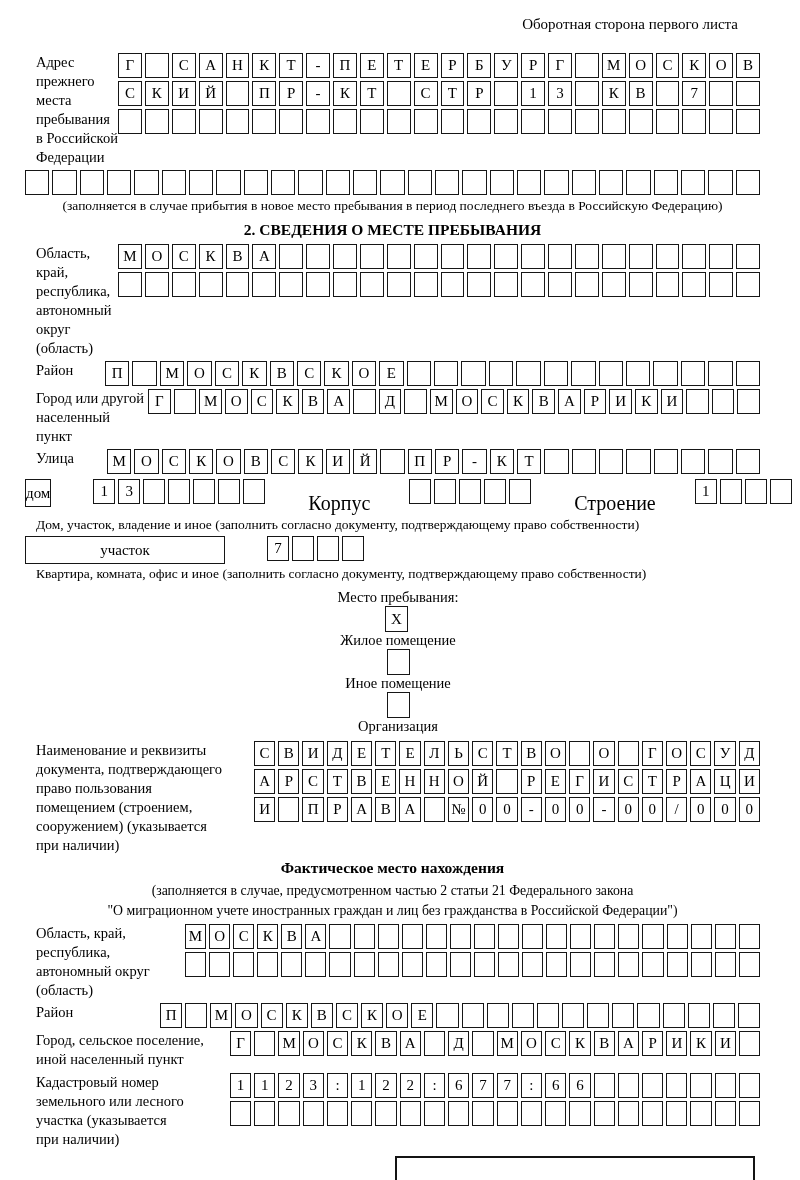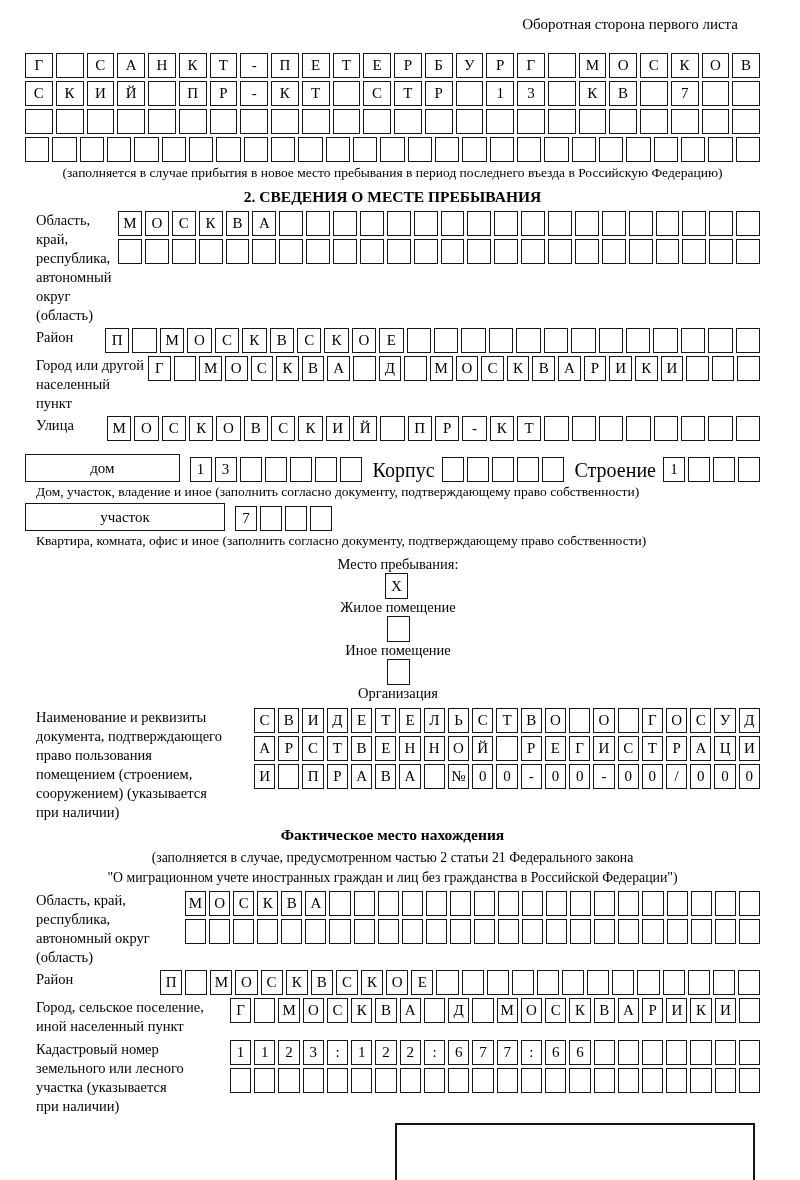--- a/index.html
+++ b/index.html
@@ -12,21 +12,21 @@
   .w93{flex:0 0 93px}.w80{flex:0 0 80px}.w123{flex:0 0 123px}.w82{flex:0 0 82px}
   .w229{flex:0 0 229px}.w160{flex:0 0 160px}.w135{flex:0 0 135px}.w205{flex:0 0 205px}
   .cellcol{flex:1;display:flex;flex-direction:column;gap:3px;min-width:0;}
   .cells{display:flex;gap:3px;flex:1;min-width:0;}
   .cell{flex:1 1 0;height:25px;border:1.6px solid #161616;display:flex;align-items:center;
         justify-content:center;font-size:15px;background:#fff;min-width:0;box-sizing:border-box;}
   .fixedcells .cell{flex:0 0 22px;}
   .cap{font-size:13.5px;}
   .center{text-align:center;}
   .title{font-weight:bold;font-size:15.5px;text-align:center;margin:7px 0 5px;}
-  .domrow{display:flex;align-items:flex-end;margin-top:5px;}
+  .domrow{display:flex;align-items:flex-start;margin-top:5px;gap:32px;}
   .wide-box{border:1.8px solid #161616;height:28px;display:flex;align-items:center;
             justify-content:center;font-size:15px;box-sizing:border-box;background:#fff;}
   .dom{width:163px;margin-right:10px;}
   .kv{width:200px;margin-right:10px;}
   .domrow .cells{flex:0 0 auto;}
   .inline-label{font-size:20px;margin:13px 7px 0 11px;white-space:nowrap;}
   .stayrow{display:flex;align-items:center;margin-top:7px;padding-left:11px;font-size:14.5px;flex-direction:column;}
   .cbx{width:23px;height:26px;border:1.7px solid #161616;display:inline-flex;align-items:center;
        justify-content:center;font-size:15px;margin-left:10px;margin-right:13px;box-sizing:border-box;}
   .gap{margin-left:14px;}
@@ -37,20 +37,24 @@
   .capindent{padding-left:11px;margin-top:2px;}
 </style>
 </head>
 <body>
 
 <div class="page">
 
   <div class="hdr">Оборотная сторона первого листа</div>
 
   <div class="frow mt20">
+    <div class="flabel w93">Адрес прежнего
+места пребывания
+в Российской
+Федерации</div>
     <div class="cellcol">
       <div class="cells">
           <span class="cell">Г</span>
           <span class="cell"></span>
           <span class="cell">С</span>
           <span class="cell">А</span>
           <span class="cell">Н</span>
           <span class="cell">К</span>
           <span class="cell">Т</span>
           <span class="cell">-</span>

